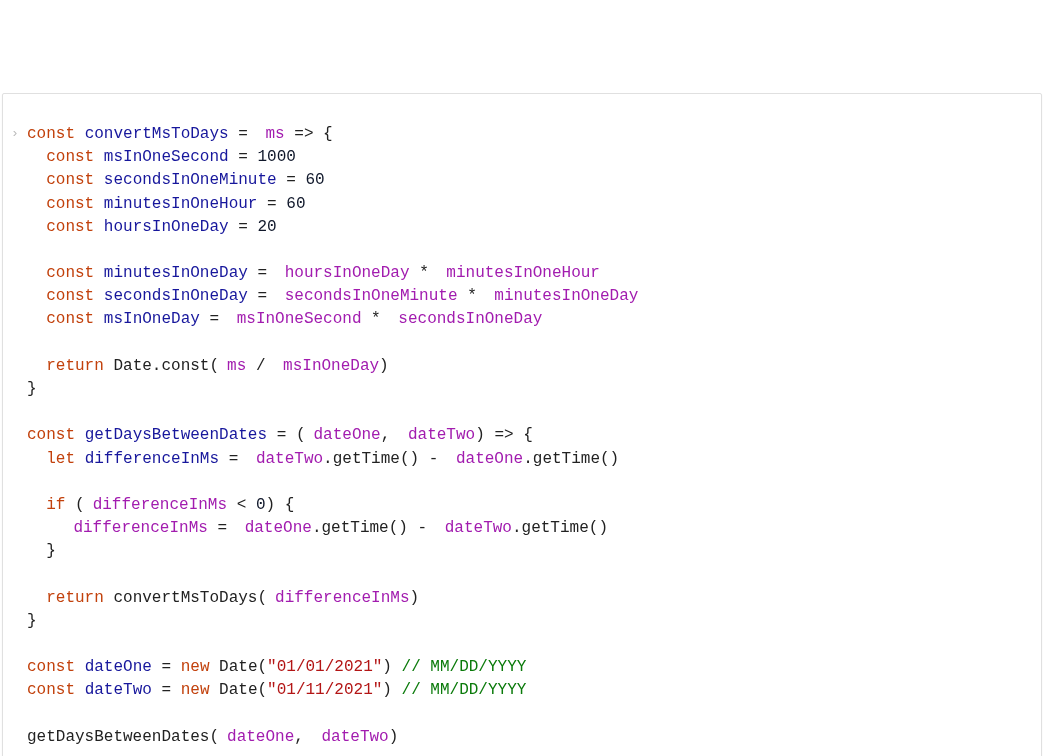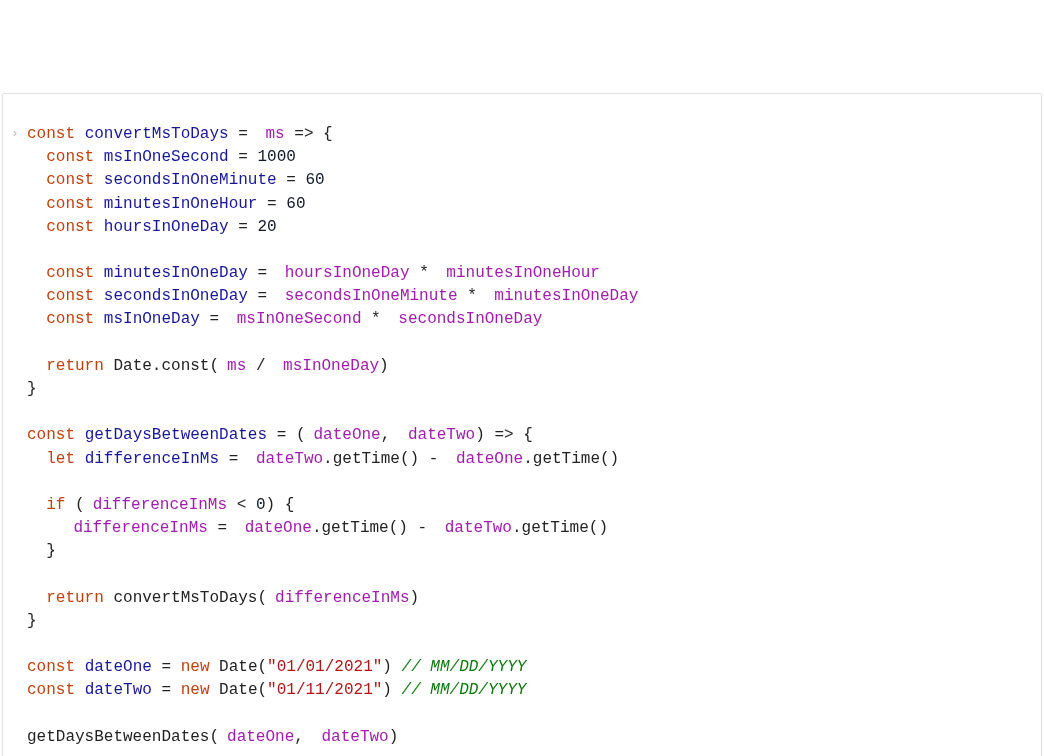--- a/index.html
+++ b/index.html
@@ -38,21 +38,21 @@
     padding-right: 8px;
   }
   .kw   { color: #c2410c; }  
   .name { color: #17179c; }  
   .ref  { color: #a21caf; margin-left: 8px; }  
   .plain{ color: #222; }
   .num  { color: #0f172a; }
   .punct{ color: #222; }
   .op   { color: #222; }
   .str  { color: #b31515; }
-  .com  { color: #0a7a0a; font-style: italic; }
+  .com  { color: #0a7a0a; }
 </style>
 </head>
 <body>
 
 
 
 <div class="console">
 <div class="entry">
 <div class="marker">›</div>
 <div class="code"><span class="kw">const</span> <span class="name">convertMsToDays</span> <span class="op">=</span> <span class="ref">ms</span> <span class="op">=&gt;</span> <span class="punct">{</span>

